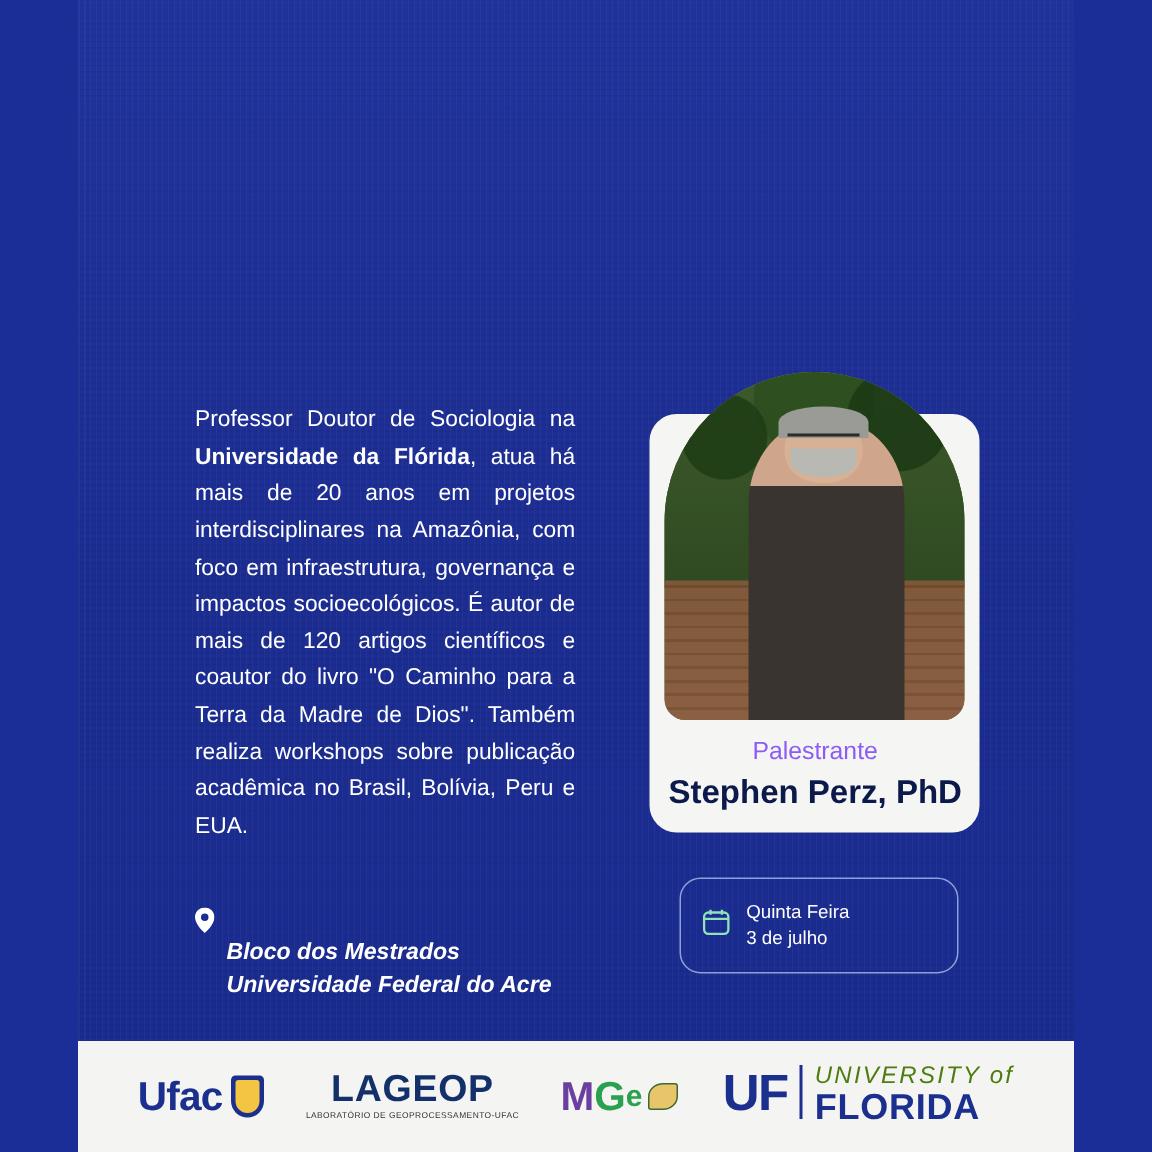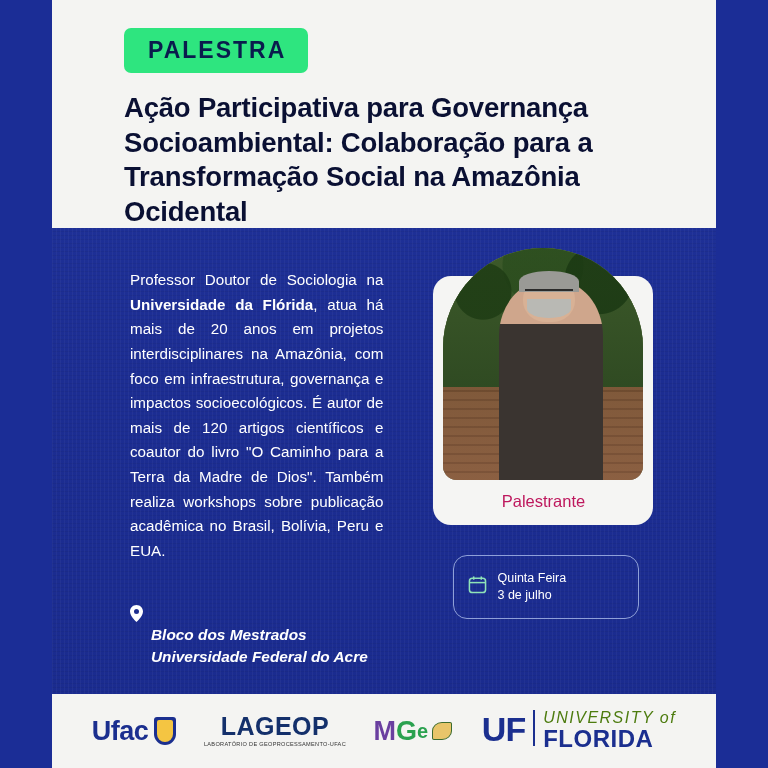--- a/index.html
+++ b/index.html
@@ -115,21 +115,21 @@
   .ph-head { position:absolute; left:40%; top:12%; width:26%; height:20%;
       background:#d8b195; border-radius:50% 50% 45% 45%; }
   .ph-hair { position:absolute; left:38%; top:10%; width:30%; height:9%;
       background:#9a9a96; border-radius:50% 50% 0 0; }
   .ph-beard { position:absolute; left:42%; top:22%; width:22%; height:8%;
       background:#b9b9b4; border-radius:0 0 50% 50%; }
   .ph-glass { position:absolute; left:41%; top:17.5%; width:24%; height:3.2%;
       border-top:2px solid #2b2b2b; }
   .speaker-role {
     text-align: center;
-    color: #be185d;
+    color: #8b5cf6;
     font-size: 16.5px;
     margin-top: -16px;
   }
   .speaker-name {
     text-align: center;
     color: #0b1a4a;
     font-weight: bold;
     font-size: 22px;
     margin-top: 4px;
   }
@@ -190,24 +190,20 @@
   .uf-txt .u1 { color:#4d7c0f; font-size:16px; letter-spacing:1.5px; font-style:italic; }
   .uf-txt .u2 { color:#1b2f8f; font-size:24px; font-weight:bold; letter-spacing:.5px; }
 </style>
 </head>
 <body>
 
 <div class="poster">
 
   <div class="body-bg"></div>
 
-  <div class="header">
-    <div class="badge">PALESTRA</div>
-    <div class="title">Ação Participativa para Governança Socioambiental: Colaboração para a Transformação Social na Amazônia Ocidental</div>
-  </div>
 
   <div class="content">
 
     <div class="left-col">
       <div class="bio">
         <span>Professor Doutor de Sociologia na </span><b>Universidade da Flórida</b><span>, atua há mais de 20 anos em projetos interdisciplinares na Amazônia, com foco em infraestrutura, governança e impactos socioecológicos. É autor de mais de 120 artigos científicos e coautor do livro "O Caminho para a Terra da Madre de Dios". Também realiza workshops sobre publicação acadêmica no Brasil, Bolívia, Peru e EUA.</span>
       </div>
 
       <div class="venue">
         <span class="pin-icon">
@@ -229,20 +225,21 @@
           <div class="ph-sky"></div>
           <div class="ph-trees"></div>
           <div class="ph-wall"></div>
           <div class="ph-person"></div>
           <div class="ph-head"></div>
           <div class="ph-hair"></div>
           <div class="ph-beard"></div>
           <div class="ph-glass"></div>
         </div>
         <div class="speaker-role">Palestrante</div>
+        <div class="speaker-name">Stephen Perz, PhD</div>
       </div>
 
       <div class="datetime-box">
         <div class="dt-row">
           <span>
             <svg width="19" height="19" viewBox="0 0 20 20">
               <rect x="1.5" y="3.5" width="17" height="15" rx="3" fill="none" stroke="#8fe3b8" stroke-width="1.6"></rect>
               <line x1="1.5" y1="8" x2="18.5" y2="8" stroke="#8fe3b8" stroke-width="1.6"></line>
               <line x1="6" y1="1.5" x2="6" y2="5" stroke="#8fe3b8" stroke-width="1.6"></line>
               <line x1="14" y1="1.5" x2="14" y2="5" stroke="#8fe3b8" stroke-width="1.6"></line>

